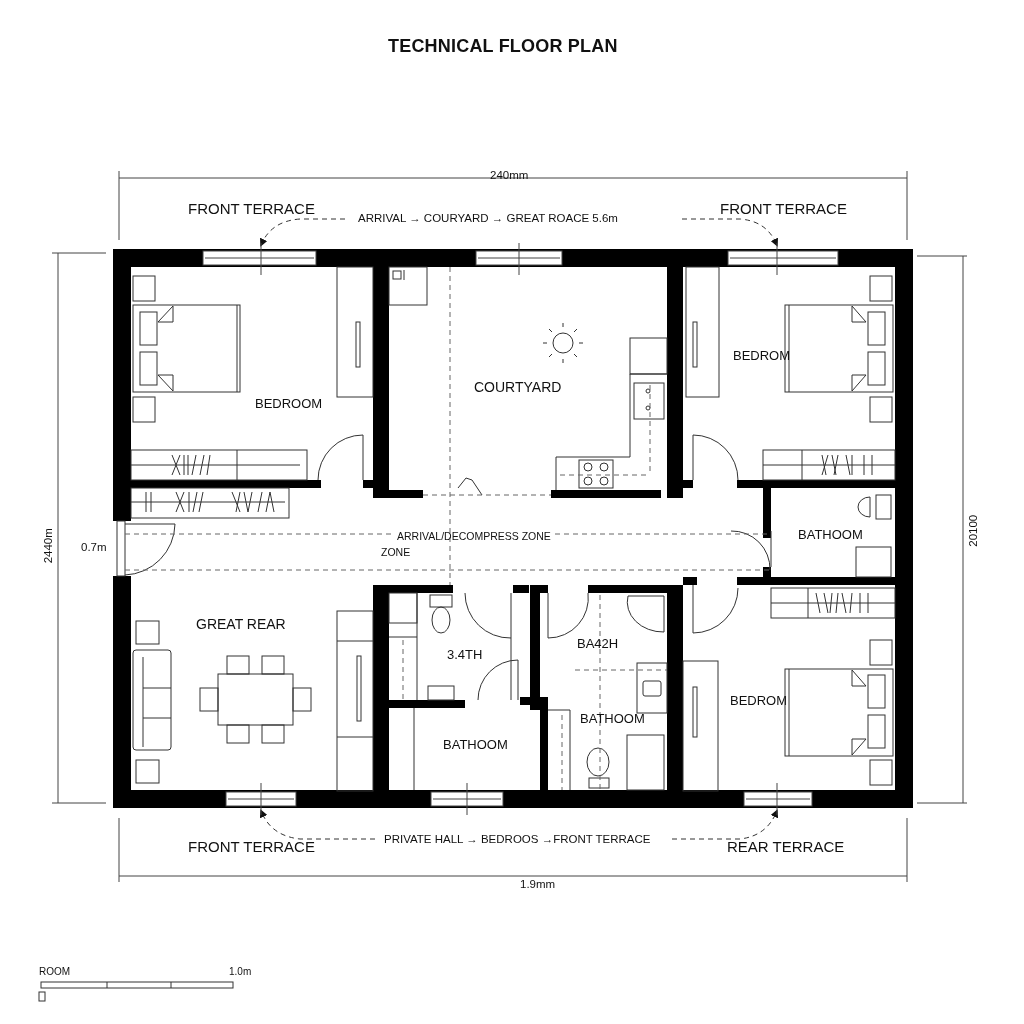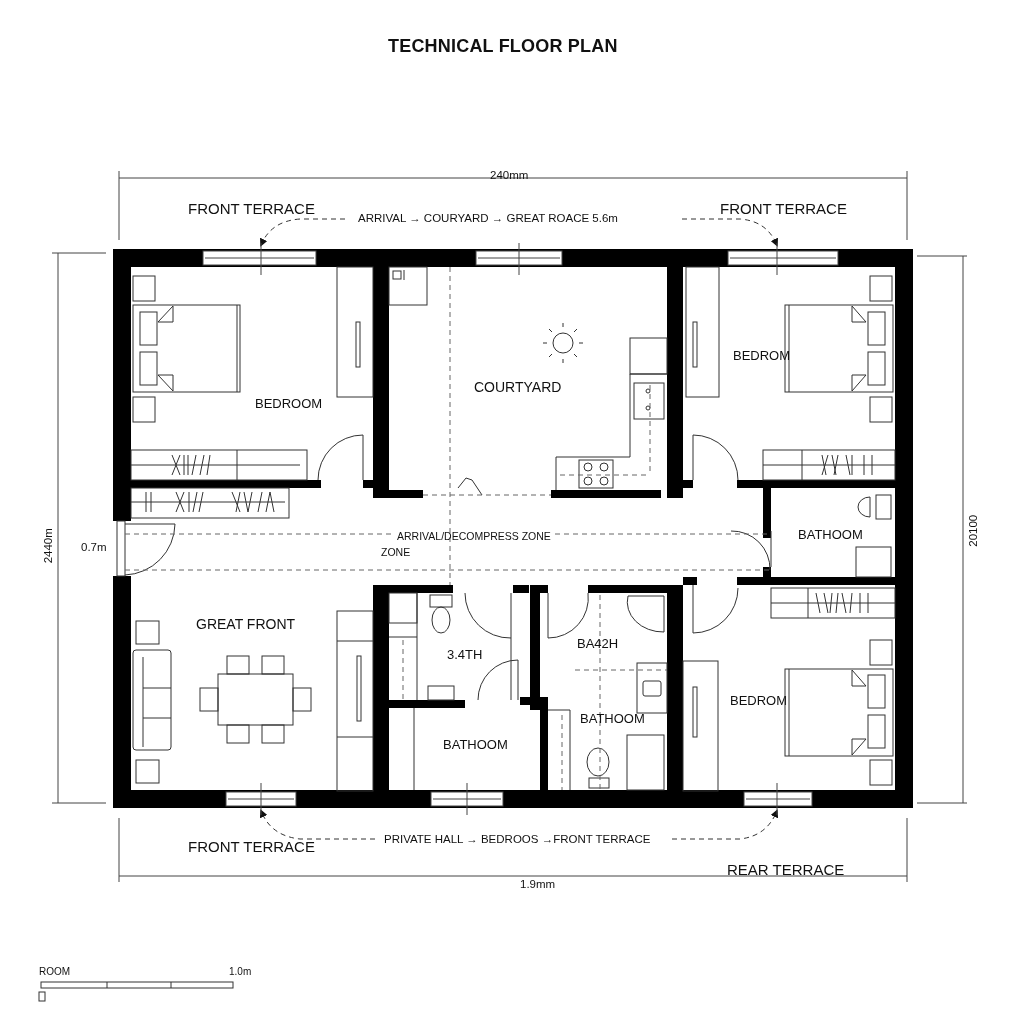--- a/index.html
+++ b/index.html
@@ -248,32 +248,32 @@
 
 <div class="lbl dim" style="left:490px;top:163px;margin-top:7px;">240mm</div>
 <div class="lbl dim" style="left:520px;top:879px;">1.9mm</div>
 <div class="lbl dim vert" style="left:24px;top:540px;width:50px;text-align:center;">2440m</div>
 <div class="lbl dim vert" style="left:949px;top:525px;width:50px;text-align:center;">20100</div>
 <div class="lbl dim" style="left:81px;top:542px;">0.7m</div>
 
 <div class="lbl terrace" style="left:188px;top:201px;">FRONT TERRACE</div>
 <div class="lbl terrace" style="left:720px;top:201px;">FRONT TERRACE</div>
 <div class="lbl terrace" style="left:188px;top:839px;">FRONT TERRACE</div>
-<div class="lbl terrace" style="left:727px;top:862px;">REAR TERRACE</div>
+<div class="lbl terrace" style="left:727px;top:839px;">REAR TERRACE</div>
 
 <div class="lbl flow" style="left:358px;top:213px;">ARRIVAL  → COURYARD → GREAT ROACE 5.6m</div>
 <div class="lbl flow" style="left:384px;top:834px;">PRIVATE HALL → BEDROOS →FRONT TERRACE</div>
 
 <div class="lbl room" style="left:255px;top:349px;margin-top:48px;">BEDROOM</div>
 <div class="lbl room" style="left:474px;top:380px;font-size:14px;">COURTYARD</div>
 <div class="lbl room" style="left:733px;top:349px;">BEDROM</div>
 <div class="lbl zone" style="left:397px;top:529px;">ARRIVAL/DECOMPRESS ZONE</div>
 <div class="lbl zone" style="left:381px;top:545px;">ZONE</div>
 <div class="lbl room" style="left:798px;top:528px;">BATHOOM</div>
-<div class="lbl room" style="left:196px;top:617px;font-size:14px;">GREAT FRONT</div>
+<div class="lbl room" style="left:196px;top:617px;font-size:14px;">GREAT REAR</div>
 <div class="lbl room" style="left:447px;top:648px;">3.4TH</div>
 <div class="lbl room" style="left:443px;top:738px;">BATHOOM</div>
 <div class="lbl room" style="left:577px;top:637px;">BA42H</div>
 <div class="lbl room" style="left:580px;top:712px;">BATHOOM</div>
 <div class="lbl room" style="left:730px;top:694px;">BEDROM</div>
 
 <div class="lbl scale" style="left:39px;top:967px;">ROOM</div>
 <div class="lbl scale" style="left:229px;top:967px;">1.0m</div>
 
 <svg style="position:absolute;left:0;top:0;width:1024px;height:1024px;pointer-events:none;" viewBox="0 0 1024 1024">

